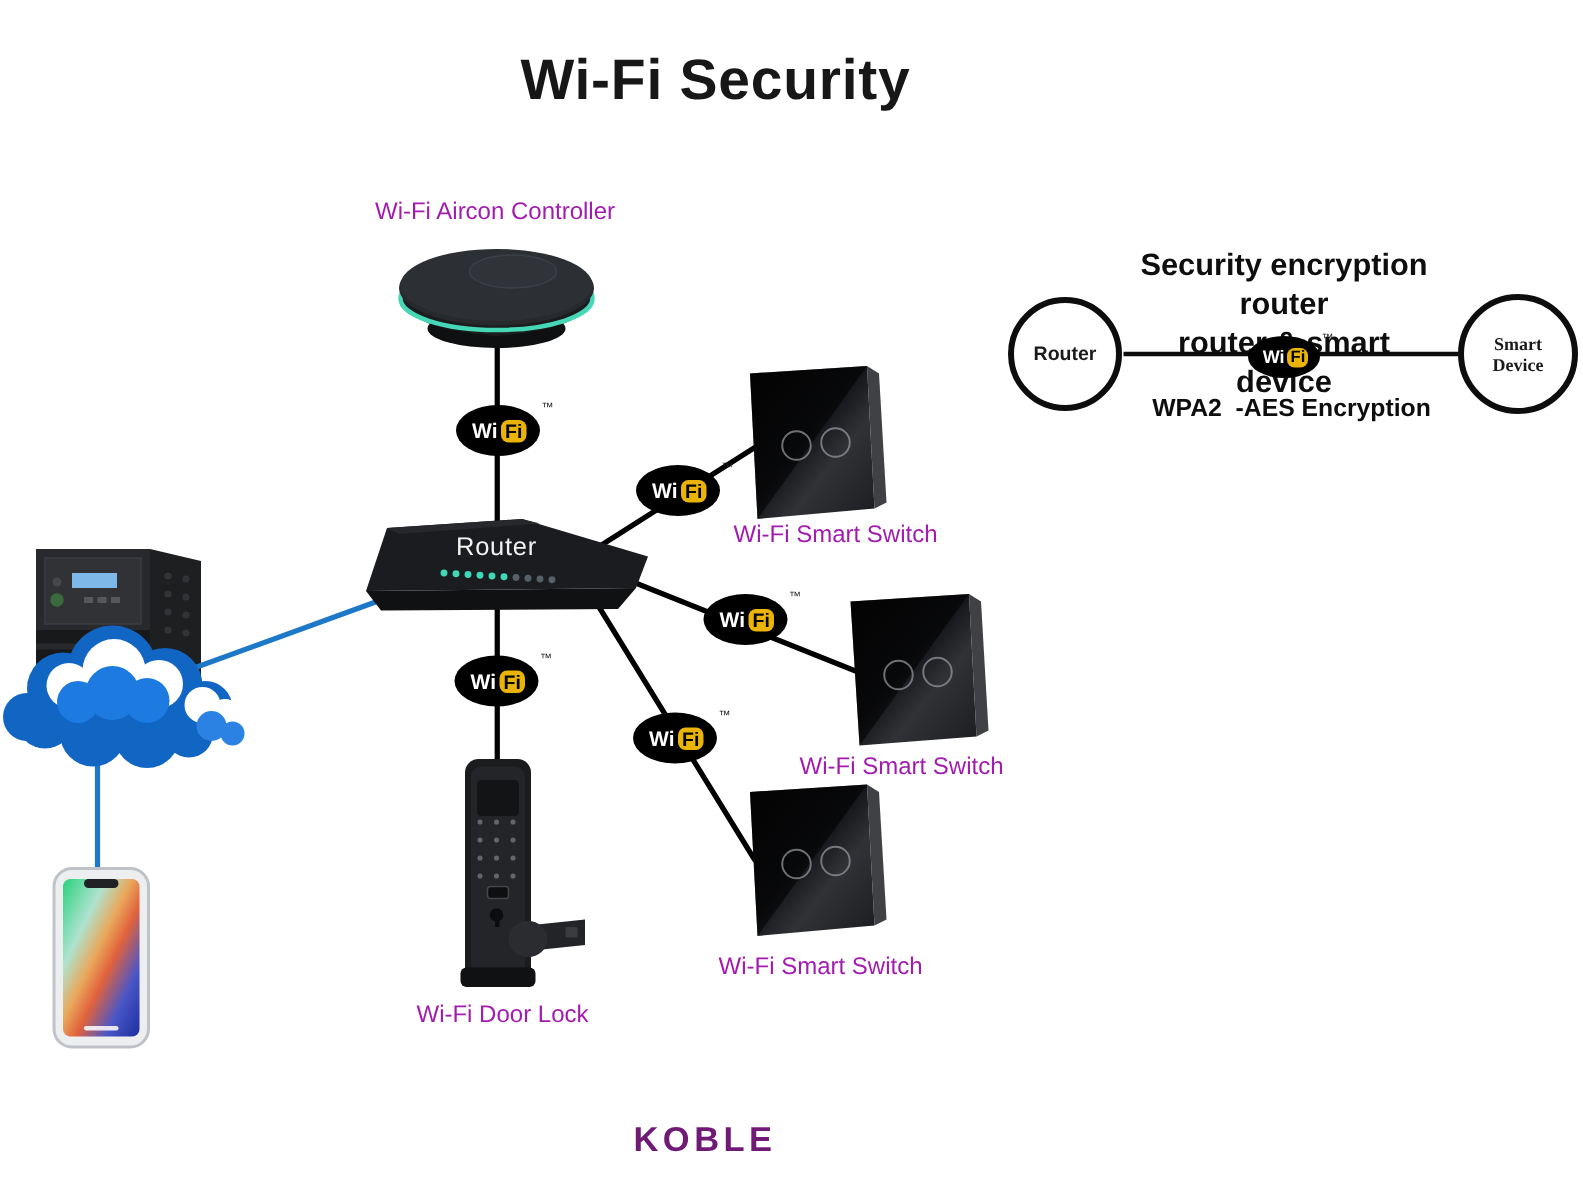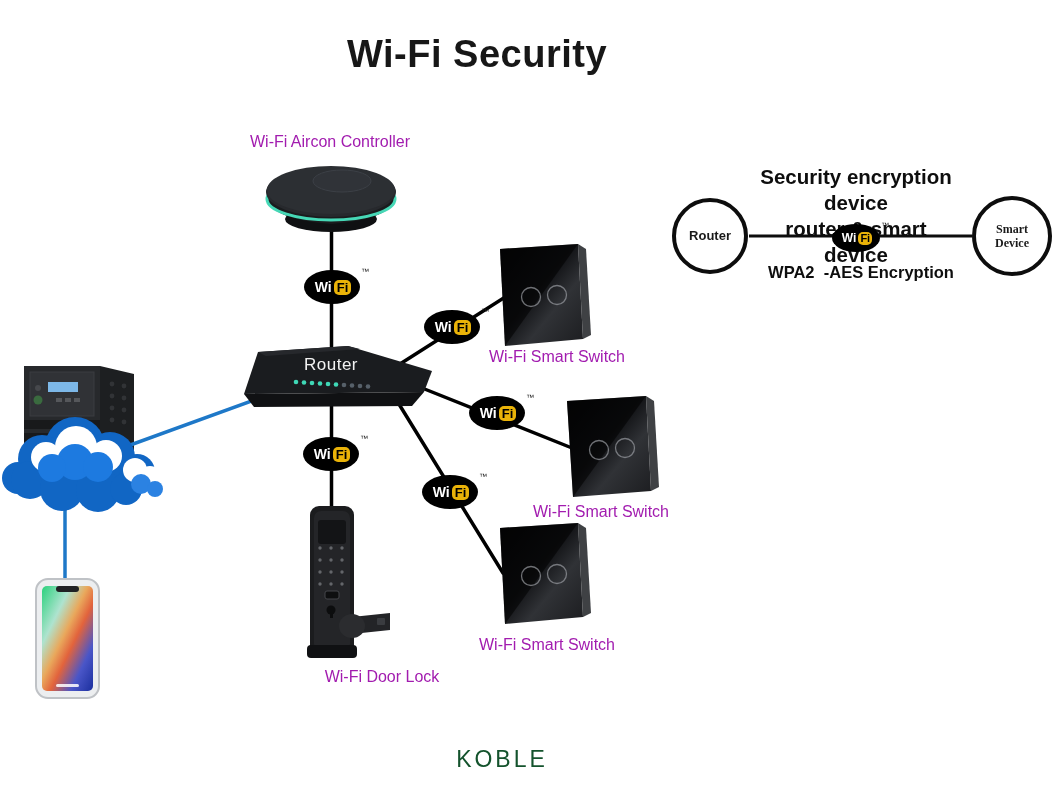--- a/index.html
+++ b/index.html
@@ -7,22 +7,22 @@
   .canvas{position:relative;width:1055px;height:789px;background:#fff;overflow:hidden;}
   .art{position:absolute;left:0;top:0;z-index:1;}
 
   
   .lbl{position:absolute;transform:translateX(-50%);font-size:16px;color:#a21caf;
        white-space:nowrap;z-index:4;}
   .title{position:absolute;transform:translateX(-50%);font-size:38px;font-weight:700;
          color:#171717;letter-spacing:.5px;z-index:4;}
   .router-name{position:absolute;transform:translateX(-50%);font-size:17px;color:#f2f2f2;
          z-index:4;letter-spacing:.5px;}
-  .brand{position:absolute;transform:translateX(-50%);font-size:23px;font-weight:400;
-         color:#14532d;letter-spacing:3px;z-index:4;margin-left:32px;}
+  .brand{position:absolute;transform:translateX(-50%);font-size:23px;font-weight:700;
+         color:#701a75;letter-spacing:3px;z-index:4;}
 
   
   .panel-title{position:absolute;transform:translateX(-50%);text-align:center;
          font-size:20.5px;font-weight:700;color:#0e0e0e;line-height:26px;z-index:4;}
   .wpa-caption{position:absolute;transform:translateX(-50%);font-size:16.5px;font-weight:700;
          color:#0e0e0e;z-index:4;white-space:pre;text-align:right;}
   .node-circle{position:absolute;border:4px solid #0d0d0d;border-radius:50%;background:#fff;
          display:flex;flex-direction:column;align-items:center;justify-content:center;
          z-index:3;text-align:center;}
   .node-circle span{font-weight:700;color:#1a1a1a;line-height:14px;}
@@ -208,21 +208,21 @@
   <div class="title" style="left:477px;top:33px;">Wi-Fi Security</div>
 
   <div class="lbl" style="left:330px;top:133px;">Wi-Fi Aircon Controller</div>
 
   <div class="router-name" style="left:331px;top:355px;">Router</div>
 
   <div class="lbl" style="left:557px;top:348px;">Wi-Fi Smart Switch</div>
   <div class="lbl" style="left:601px;top:503px;">Wi-Fi Smart Switch</div>
   <div class="lbl" style="left:547px;top:636px;">Wi-Fi Smart Switch</div>
 
-  <div class="lbl" style="left:335px;top:668px;margin-left:47px;">Wi-Fi Door Lock</div>
+  <div class="lbl" style="left:335px;top:668px;">Wi-Fi Door Lock</div>
 
   <div class="wifi-badge" style="left:304px;top:270px;">
     <span class="wb-wi">Wi</span>
       <span class="wb-fi">Fi</span>
       <span class="wb-tm">™</span>
   </div>
   <div class="wifi-badge" style="left:424px;top:310px;">
     <span class="wb-wi">Wi</span>
       <span class="wb-fi">Fi</span>
       <span class="wb-tm">™</span>
@@ -242,21 +242,21 @@
       <span class="wb-fi">Fi</span>
       <span class="wb-tm">™</span>
   </div>
   <div class="wifi-badge wifi-badge--sm" style="left:832px;top:224px;">
     <span class="wb-wi">Wi</span>
       <span class="wb-fi">Fi</span>
       <span class="wb-tm">™</span>
   </div>
 
   <div class="panel-title" style="left:856px;top:164px;">
-    <div>Security encryption device</div>
+    <div>Security encryption router</div>
     <div>router &amp; smart device</div>
   </div>
 
   <div class="node-circle" style="left:672px;top:198px;width:68px;height:68px;">
     <span style="font-size:13px;">Router</span>
   </div>
 
   <div class="node-circle" style="left:972px;top:196px;width:72px;height:72px;font-family:Liberation Serif, serif;">
     <span style="font-size:12px;">Smart</span>
     <span style="font-size:12px;">Device</span>

